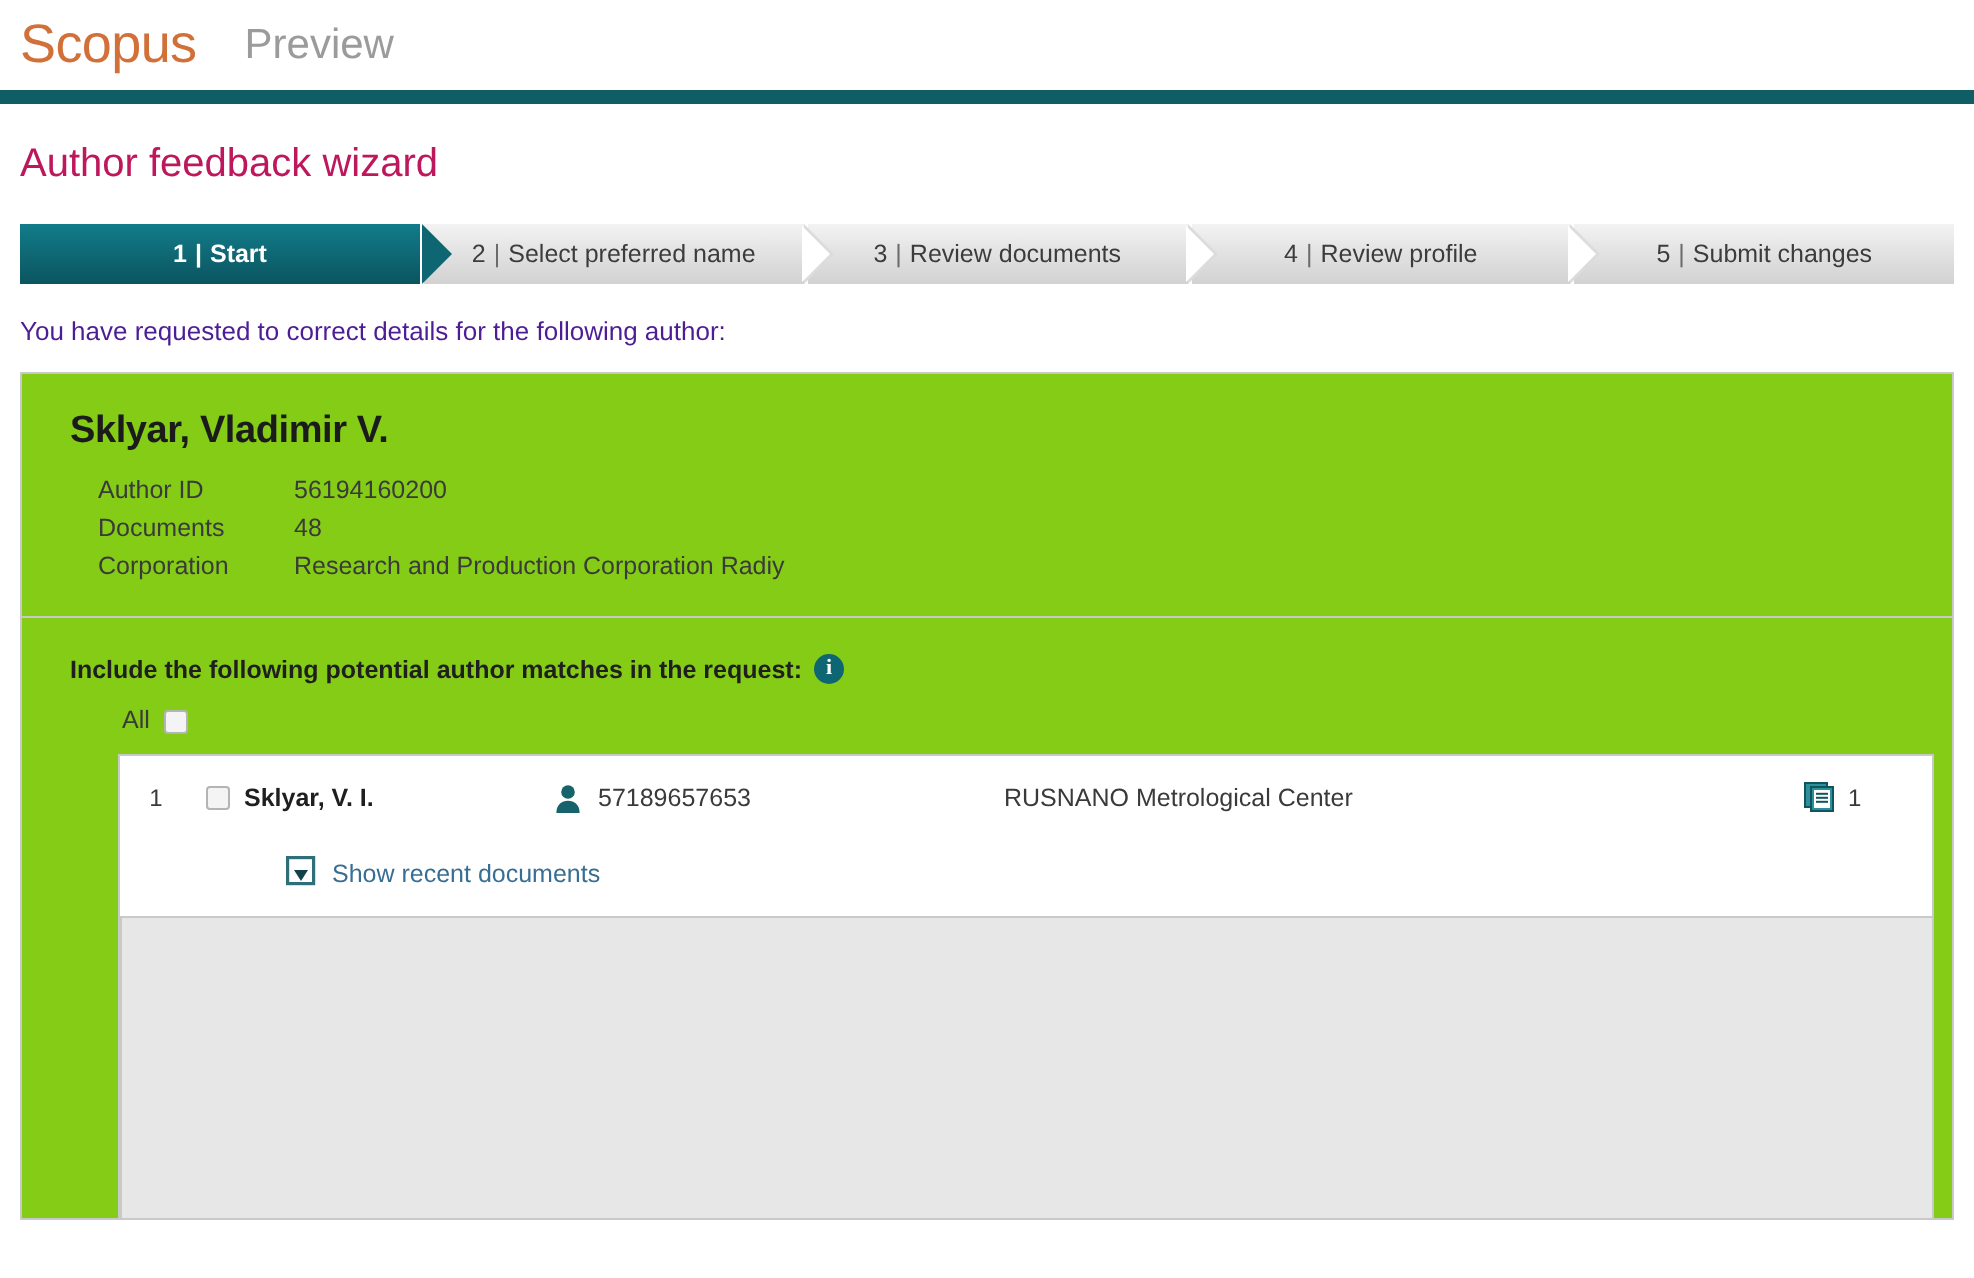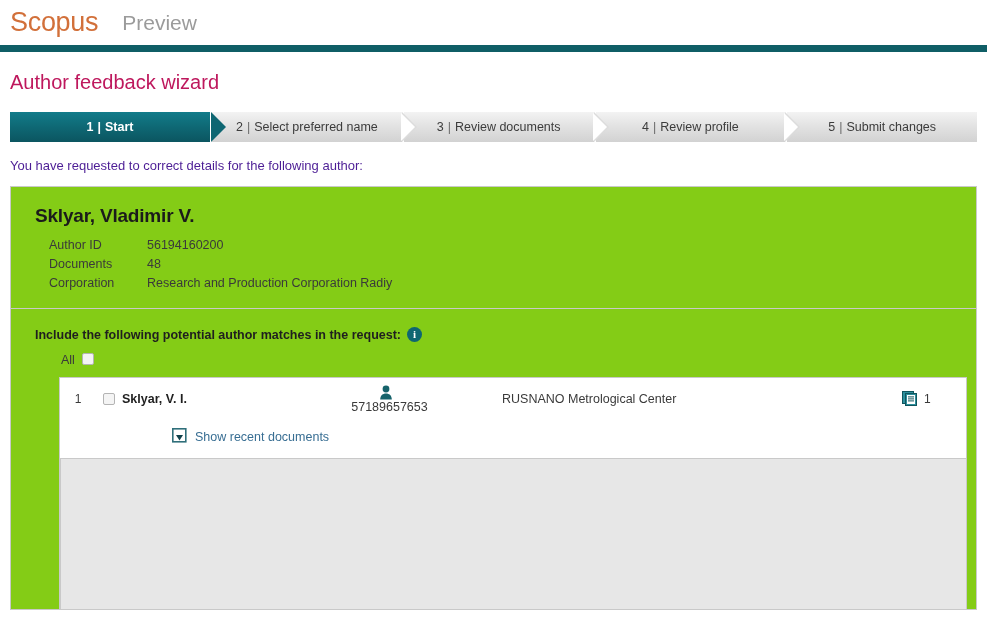--- a/index.html
+++ b/index.html
@@ -173,21 +173,21 @@
     font-size: 11px;
     font-weight: bold;
     line-height: 15px;
     text-align: center;
     margin-left: 6px;
     font-family: "Liberation Serif", serif;
   }
   .all-row {
     margin: 11px 0 0 26px;
     display: flex;
-    align-items: flex-start;
+    align-items: flex-end;
     font-size: 12.5px;
     color: #3a3a3a;
   }
   .all-row .chk { margin-left: 7px; }
 
   .chk {
     width: 12px;
     height: 12px;
     border: 1px solid #b4b4b4;
     background: #f4f4f4;
@@ -223,38 +223,37 @@
     width: 155px;
     font-weight: bold;
     color: #1f1f1f;
     font-size: 12.5px;
   }
   .col-authid {
     width: 225px;
     display: flex;
     align-items: center;
     color: #3a3a3a;
-    flex-direction: column;
   }
   .person-icon { margin-right: 8px; display: inline-flex; }
   .col-affil { flex: 1; color: #3a3a3a; }
   .col-docs {
     width: 64px;
     display: flex;
     align-items: center;
     justify-content: flex-start;
     color: #3a3a3a;
     font-size: 12px;
   }
   .docs-icon { margin-right: 5px; display: inline-flex; }
 
   .recent-row {
     display: flex;
     align-items: center;
-    padding: 14px 0 12px 112px;
+    padding: 14px 0 12px 83px;
     background: #ffffff;
   }
   .recent-link {
     color: #386e93;
     font-size: 12.5px;
     text-decoration: none;
     margin-left: 8px;
     cursor: pointer;
   }
 

